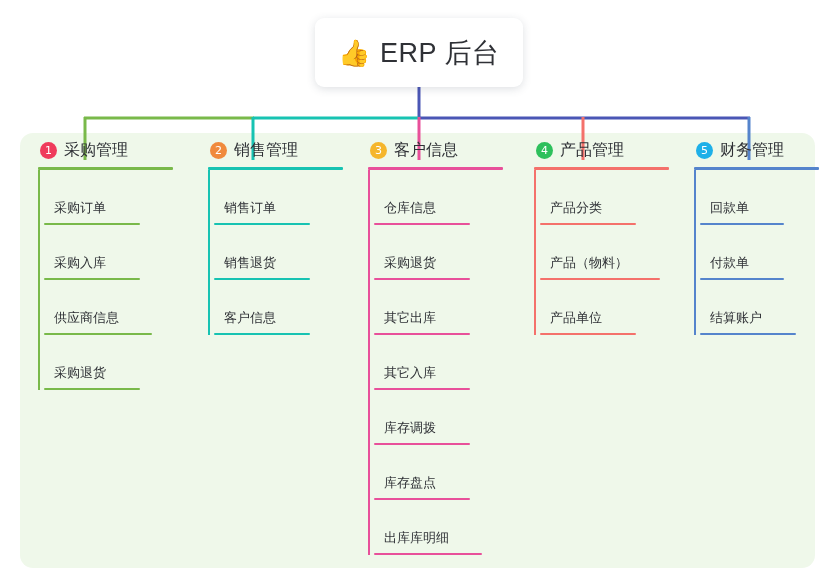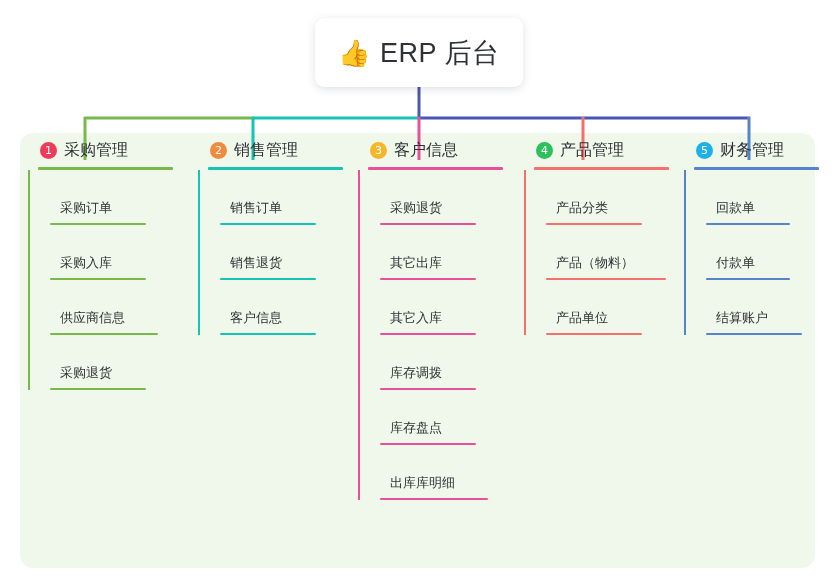--- a/index.html
+++ b/index.html
@@ -111,21 +111,22 @@
     white-space: nowrap;
   }
   .col-rule {
     height: 3px;
     margin-left: 10px;
     border-radius: 1px;
   }
 
   .items {
     position: relative;
-    padding-left: 22px;
+    margin-left: 10px;
+    padding-left: 6px;
     box-sizing: border-box;
   }
   .spine {
     position: absolute;
     left: 0;
     top: 0;
     bottom: 0;
     width: 2px;
   }
   .item {
@@ -228,20 +229,24 @@
       </div>
       <div class="column" style="left: 358px; width: 160px;">
         <div class="col-head">
           <span class="badge" style="background: rgb(245, 182, 44);">3</span>
           <span class="col-title">客户信息</span>
         </div>
         <div class="col-rule" style="background: rgb(232, 80, 154); width: 135px;"></div>
         <div class="items">
           <div class="spine" style="background: rgb(232, 80, 154);"></div>
           <div class="item">
+            <span class="item-label">仓库信息</span>
+            <div class="item-rule" style="background: rgb(232, 80, 154); width: 96px;"></div>
+          </div>
+          <div class="item">
             <span class="item-label">采购退货</span>
             <div class="item-rule" style="background: rgb(232, 80, 154); width: 96px;"></div>
           </div>
           <div class="item">
             <span class="item-label">其它出库</span>
             <div class="item-rule" style="background: rgb(232, 80, 154); width: 96px;"></div>
           </div>
           <div class="item">
             <span class="item-label">其它入库</span>
             <div class="item-rule" style="background: rgb(232, 80, 154); width: 96px;"></div>

